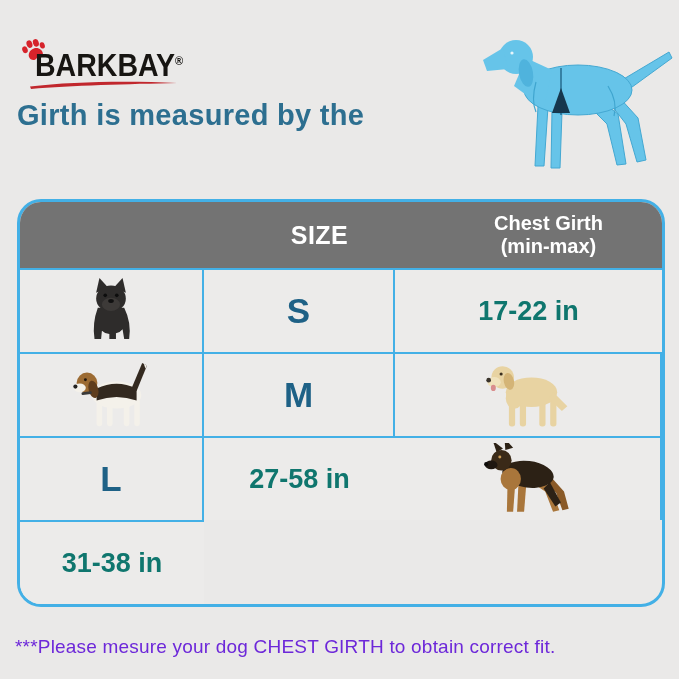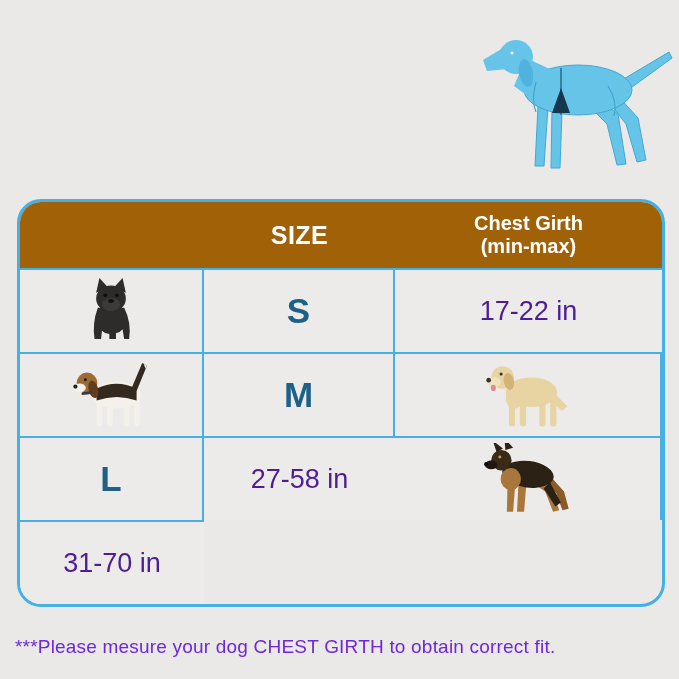--- a/index.html
+++ b/index.html
@@ -35,47 +35,63 @@
   .size-table {
     position:absolute; left:17px; top:199px; width:642px;
     display:grid;
     grid-template-columns:184px 191px 1fr;
     grid-template-rows:66px 84px 84px 84px 84px;
     border:3px solid #43b0e6; border-radius:24px;
     overflow:hidden; box-sizing:content-box;
   }
   .thead {
     grid-column:1 / 4;
-    background:#a16207;
+    background:#737373;
     display:grid; grid-template-columns:184px 191px 1fr;
     align-items:center;
+    gap:20px;
   }
   .th { text-align:center; color:#ffffff; font-weight:700; }
   .th-size { font-size:25px; letter-spacing:0.5px; }
   .th-girth { font-size:20px; line-height:23px;text-align:center; }
   .cell {
     display:flex; align-items:center; justify-content:center;
     border-top:2px solid #43b0e6; background:#eceბeb; background:#ecebea;
   }
   .cell.c1, .cell.c2 { border-right:2px solid #43b0e6; }
   .size-letter { font-size:35px; font-weight:700; color:#1e6186; }
-  .girth-value { font-size:27px; font-weight:400; color:#4c1d95; }
+  .girth-value { font-size:27px; font-weight:700; color:#0f766e; }
 
   
   .footnote {
     position:absolute; left:15px; top:617px; width:660px;
     font-size:19px; color:#6d28d9; letter-spacing:0.2px;
     white-space:nowrap;
   }
 </style>
 </head>
 <body>
 
 <div class="canvas">
 
+  <div class="brand">
+    <svg class="paw" width="26" height="26" viewBox="0 0 26 26">
+      <g fill="#d6232b" transform="rotate(-18 13 13)">
+        <ellipse cx="4.5" cy="10" rx="2.7" ry="3.5"></ellipse>
+        <ellipse cx="10.5" cy="6" rx="2.9" ry="3.8"></ellipse>
+        <ellipse cx="17" cy="6.8" rx="2.9" ry="3.8"></ellipse>
+        <ellipse cx="22.3" cy="11.2" rx="2.5" ry="3.2"></ellipse>
+        <path d="M13.3,11.5 C8.6,11.5 5.3,15.7 6.3,19.3 C7.4,23 11.6,23.2 13.3,21.4 C15,23.2 19.2,23 20.3,19.3 C21.3,15.7 18,11.5 13.3,11.5 Z"></path>
+      </g>
+    </svg>
+    <div class="brand-text"><span>BARKBAY</span><sup>®</sup></div>
+    <svg class="swoosh" width="152" height="10" viewBox="0 0 152 10">
+      <path d="M2,6.5 C42,1.5 102,0.5 149,3 C102,4 42,5.5 3,9 Z" fill="#c1272d"></path>
+    </svg>
+  </div>
 
   <svg class="girth-illo" width="200" height="160" viewBox="0 0 200 160">
     <g fill="#66c4e9" stroke="#44a8d2" stroke-width="1">
 
       <polygon points="146,60 193,32 196,38 152,70"></polygon>
 
       <polygon points="126,82 142,94 150,144 141,145 131,104 119,92"></polygon>
       <polygon points="142,76 162,98 170,140 161,142 150,104 136,86"></polygon>
 
       <polygon points="62,86 72,87 68,146 59,146"></polygon>
@@ -96,20 +112,21 @@
     <path d="M132,66 Q142,82 138,96" stroke="#3fa5cf" fill="none" stroke-width="1.2"></path>
 
     <circle cx="36" cy="33" r="1.6" fill="#e7f5fb"></circle>
 
     <line x1="85" y1="48" x2="85" y2="95" stroke="#1d5e80" stroke-width="1.3"></line>
 
     <polygon points="76,93 94,93 85,68" fill="#16374d"></polygon>
   </svg>
 
   <div class="heading">
+    <div>Girth is measured by the</div>
   </div>
 
   <div class="size-table">
     <div class="thead">
       <div class="th"></div>
       <div class="th th-size">SIZE</div>
       <div class="th th-girth">
         <div>Chest Girth</div>
         <div>(min-max)</div>
       </div>
@@ -197,19 +214,19 @@
         <ellipse cx="38" cy="46" rx="13" ry="14" fill="#a9763b"></ellipse>
         <polygon points="20,12 15,-3 28,7" fill="#2c2115"></polygon>
         <polygon points="31,9 30,-6 41,6" fill="#2c2115"></polygon>
         <circle cx="26" cy="22" r="13" fill="#3a2a18"></circle>
         <ellipse cx="13" cy="28" rx="8" ry="5.5" fill="#1f1710"></ellipse>
         <circle cx="6.5" cy="27" r="2.6" fill="#0c0a08"></circle>
         <circle cx="24" cy="18" r="1.9" fill="#c89a55"></circle>
       </svg>
     </div>
     <div class="cell">
-        <span class="girth-value">31-70 in</span>
+        <span class="girth-value">31-38 in</span>
       </div>
   </div>
 
   <p class="footnote">***Please mesure your dog CHEST GIRTH to obtain correct fit.</p>
 
 </div>
 
 </body></html>

